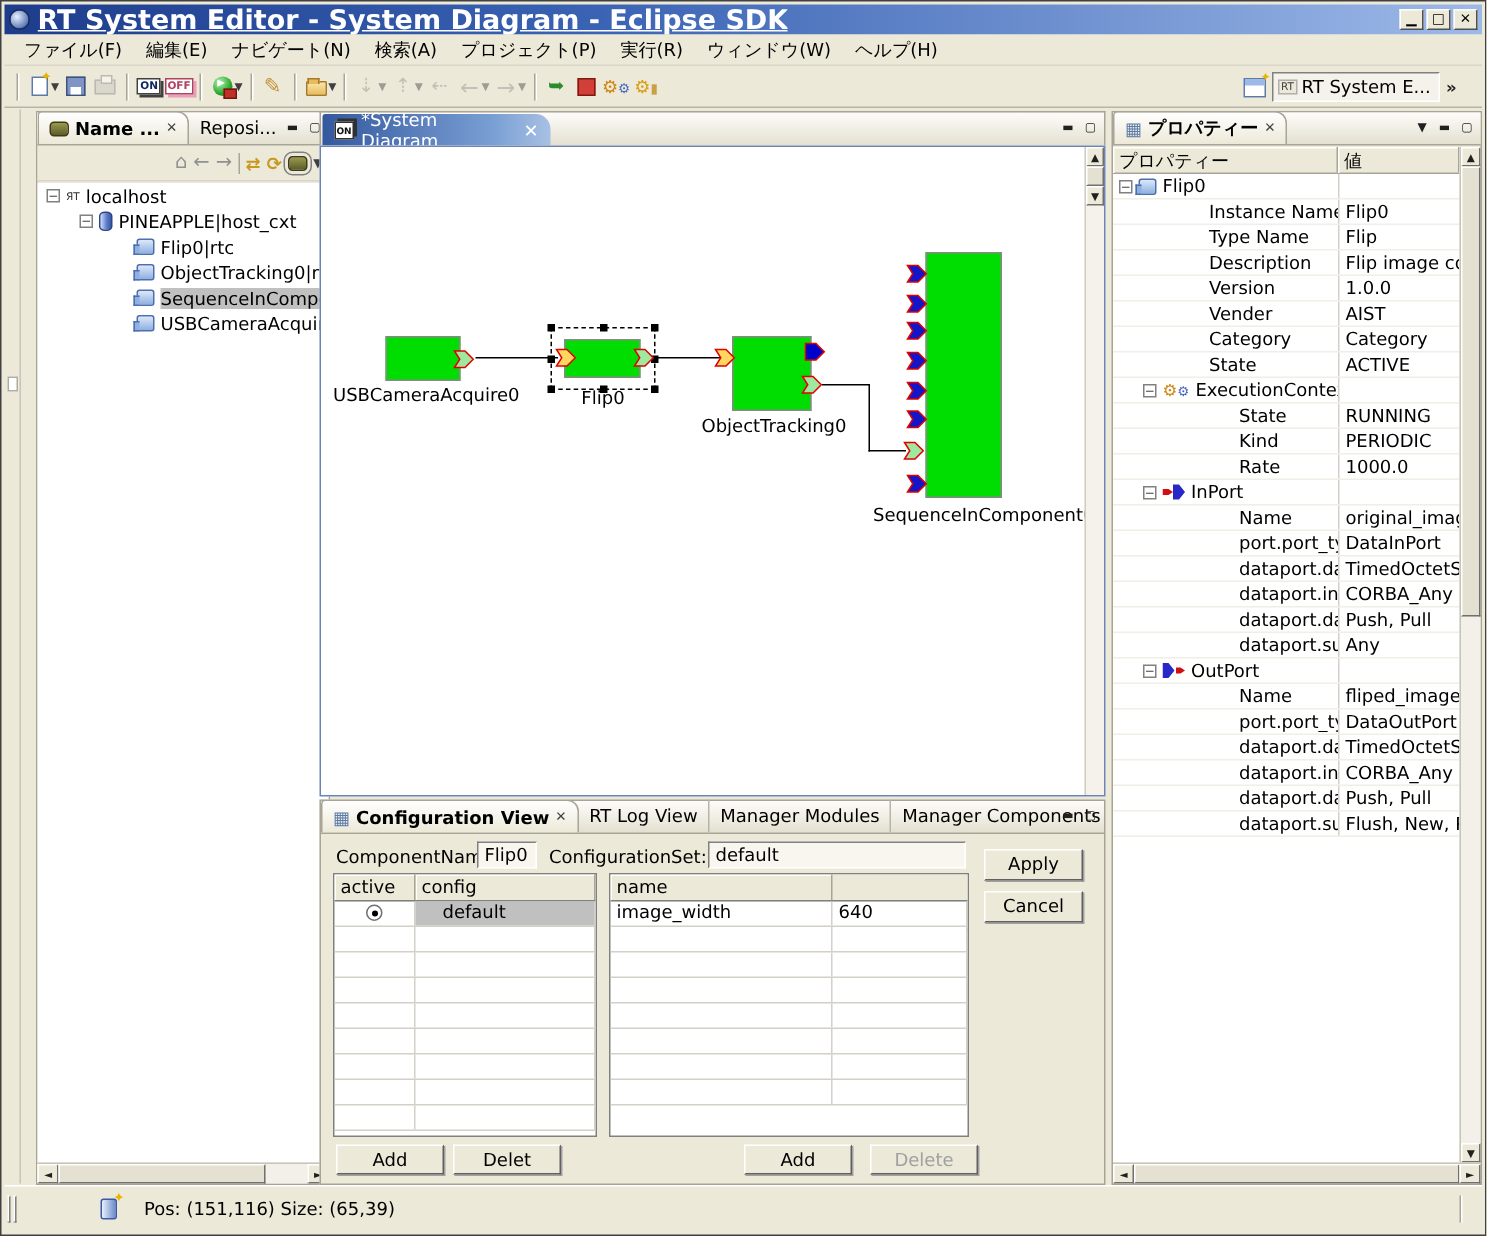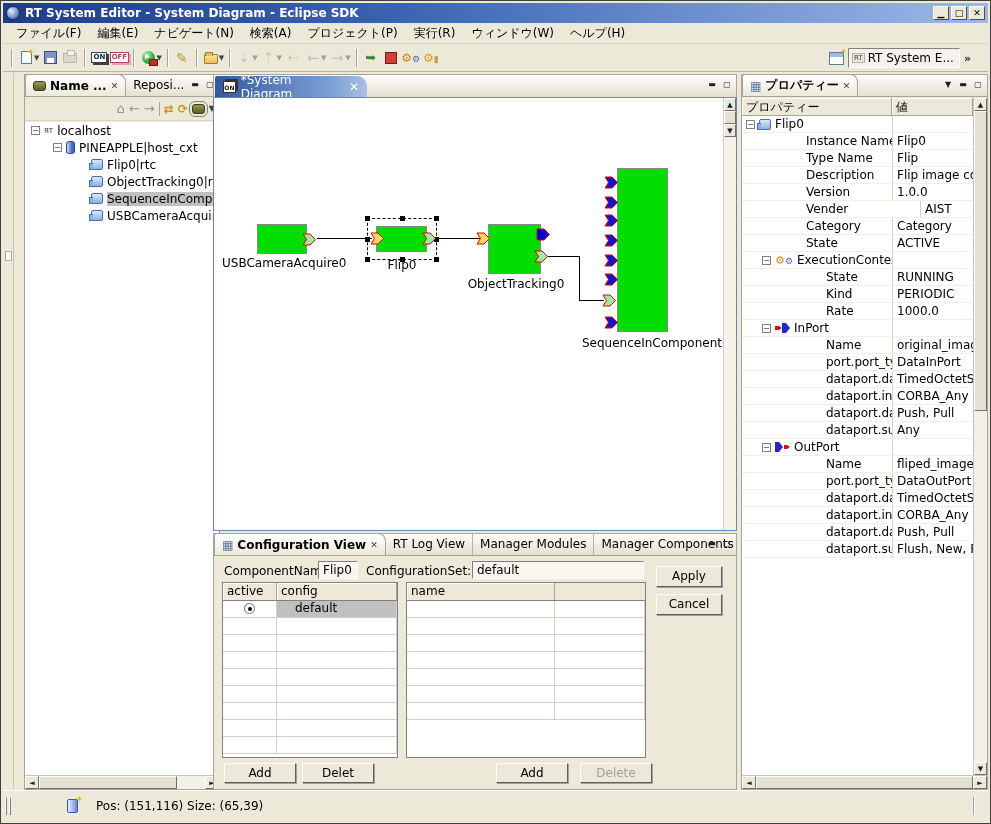--- a/index.html
+++ b/index.html
@@ -2,21 +2,21 @@
 <html><head>
 <meta charset="utf-8">
 <style>
   * { margin:0; padding:0; box-sizing:border-box; }
   html,body { width:991px; height:824px; font-family:"DejaVu Sans","Liberation Sans",sans-serif; }
   #screen { position:relative; width:991px; height:824px; background:#ece9d8; border:1px solid #404040; overflow:hidden; font-size:12px; color:#000; }
   .abs { position:absolute; }
 
   
   .titlebar { left:2px; top:2px; right:2px; height:20px; background:linear-gradient(to right,#1e3c8c,#3a63b4 40%,#9db9e8); display:flex; align-items:center; padding:0 3px; }
-  .titlebar .tlabel { color:#fff; font-weight:bold; font-size:12px; margin-left:5px; white-space:nowrap; overflow:hidden; }
+  .titlebar .tlabel { color:#fff; font-weight:bold; font-size:18px; margin-left:5px; white-space:nowrap; overflow:hidden;text-decoration:underline; }
   .eclipse-logo { width:14px; height:14px; border-radius:50%; background:radial-gradient(circle at 35% 35%,#e8f0ff,#7a96c8 55%,#2c4a8c); border:1px solid #1a2c5c; }
   .wbtns { margin-left:auto; display:flex; gap:2px; }
   .wbtn { width:16px; height:14px; background:#ece9d8; border:1px solid; border-color:#fff #505050 #505050 #fff; font-size:9px; line-height:12px; text-align:center; font-weight:bold; color:#000; }
 
   .menubar { left:2px; top:22px; right:2px; height:21px; background:#ece9d8; display:flex; align-items:center; gap:2px; padding-left:6px; border-bottom:1px solid #d8d4c8; }
   .menuitem { padding:2px 7px; white-space:nowrap; }
 
   .toolbar { left:2px; top:43px; right:2px; height:28px; background:#ece9d8; display:flex; align-items:center; padding-left:4px; border-bottom:1px solid #b8b4a8; }
   .tsep { width:1px; height:18px; background:#a8a498; margin:0 4px; box-shadow:1px 0 0 #fff; }
   .tbtn { width:20px; height:20px; display:flex; align-items:center; justify-content:center; position:relative; }
@@ -464,20 +464,24 @@
           <div class="gc" style="flex:1;"></div>
         </div>
     </div>
 
     <div class="gtable" style="left:192px;top:48px;width:240px;height:176px;">
       <div class="ghead">
         <div class="gh" style="width:148px;">name</div>
         <div class="gh" style="flex:1;margin-top:36px;">Value</div>
       </div>
       <div class="grow">
+        <div class="gc" style="width:148px;">image_width</div>
+        <div class="gc" style="flex:1;">640</div>
+      </div>
+      <div class="grow">
           <div class="gc" style="width:148px;"></div>
           <div class="gc" style="flex:1;"></div>
         </div>
       <div class="grow">
           <div class="gc" style="width:148px;"></div>
           <div class="gc" style="flex:1;"></div>
         </div>
       <div class="grow">
           <div class="gc" style="width:148px;"></div>
           <div class="gc" style="flex:1;"></div>
@@ -544,21 +548,21 @@
       <div class="prow">
           <div class="pn ind1">Description</div>
           <div class="pv" style="flex:1;">Flip image comp</div>
         </div>
       <div class="prow">
           <div class="pn ind1">Version</div>
           <div class="pv" style="flex:1;">1.0.0</div>
         </div>
       <div class="prow">
           <div class="pn ind1">Vender</div>
-          <div class="pv" style="flex:1;margin-left:28px;">AIST</div>
+          <div class="pv" style="flex:1;">AIST</div>
         </div>
       <div class="prow">
           <div class="pn ind1">Category</div>
           <div class="pv" style="flex:1;">Category</div>
         </div>
       <div class="prow">
           <div class="pn ind1">State</div>
           <div class="pv" style="flex:1;">ACTIVE</div>
         </div>
 

